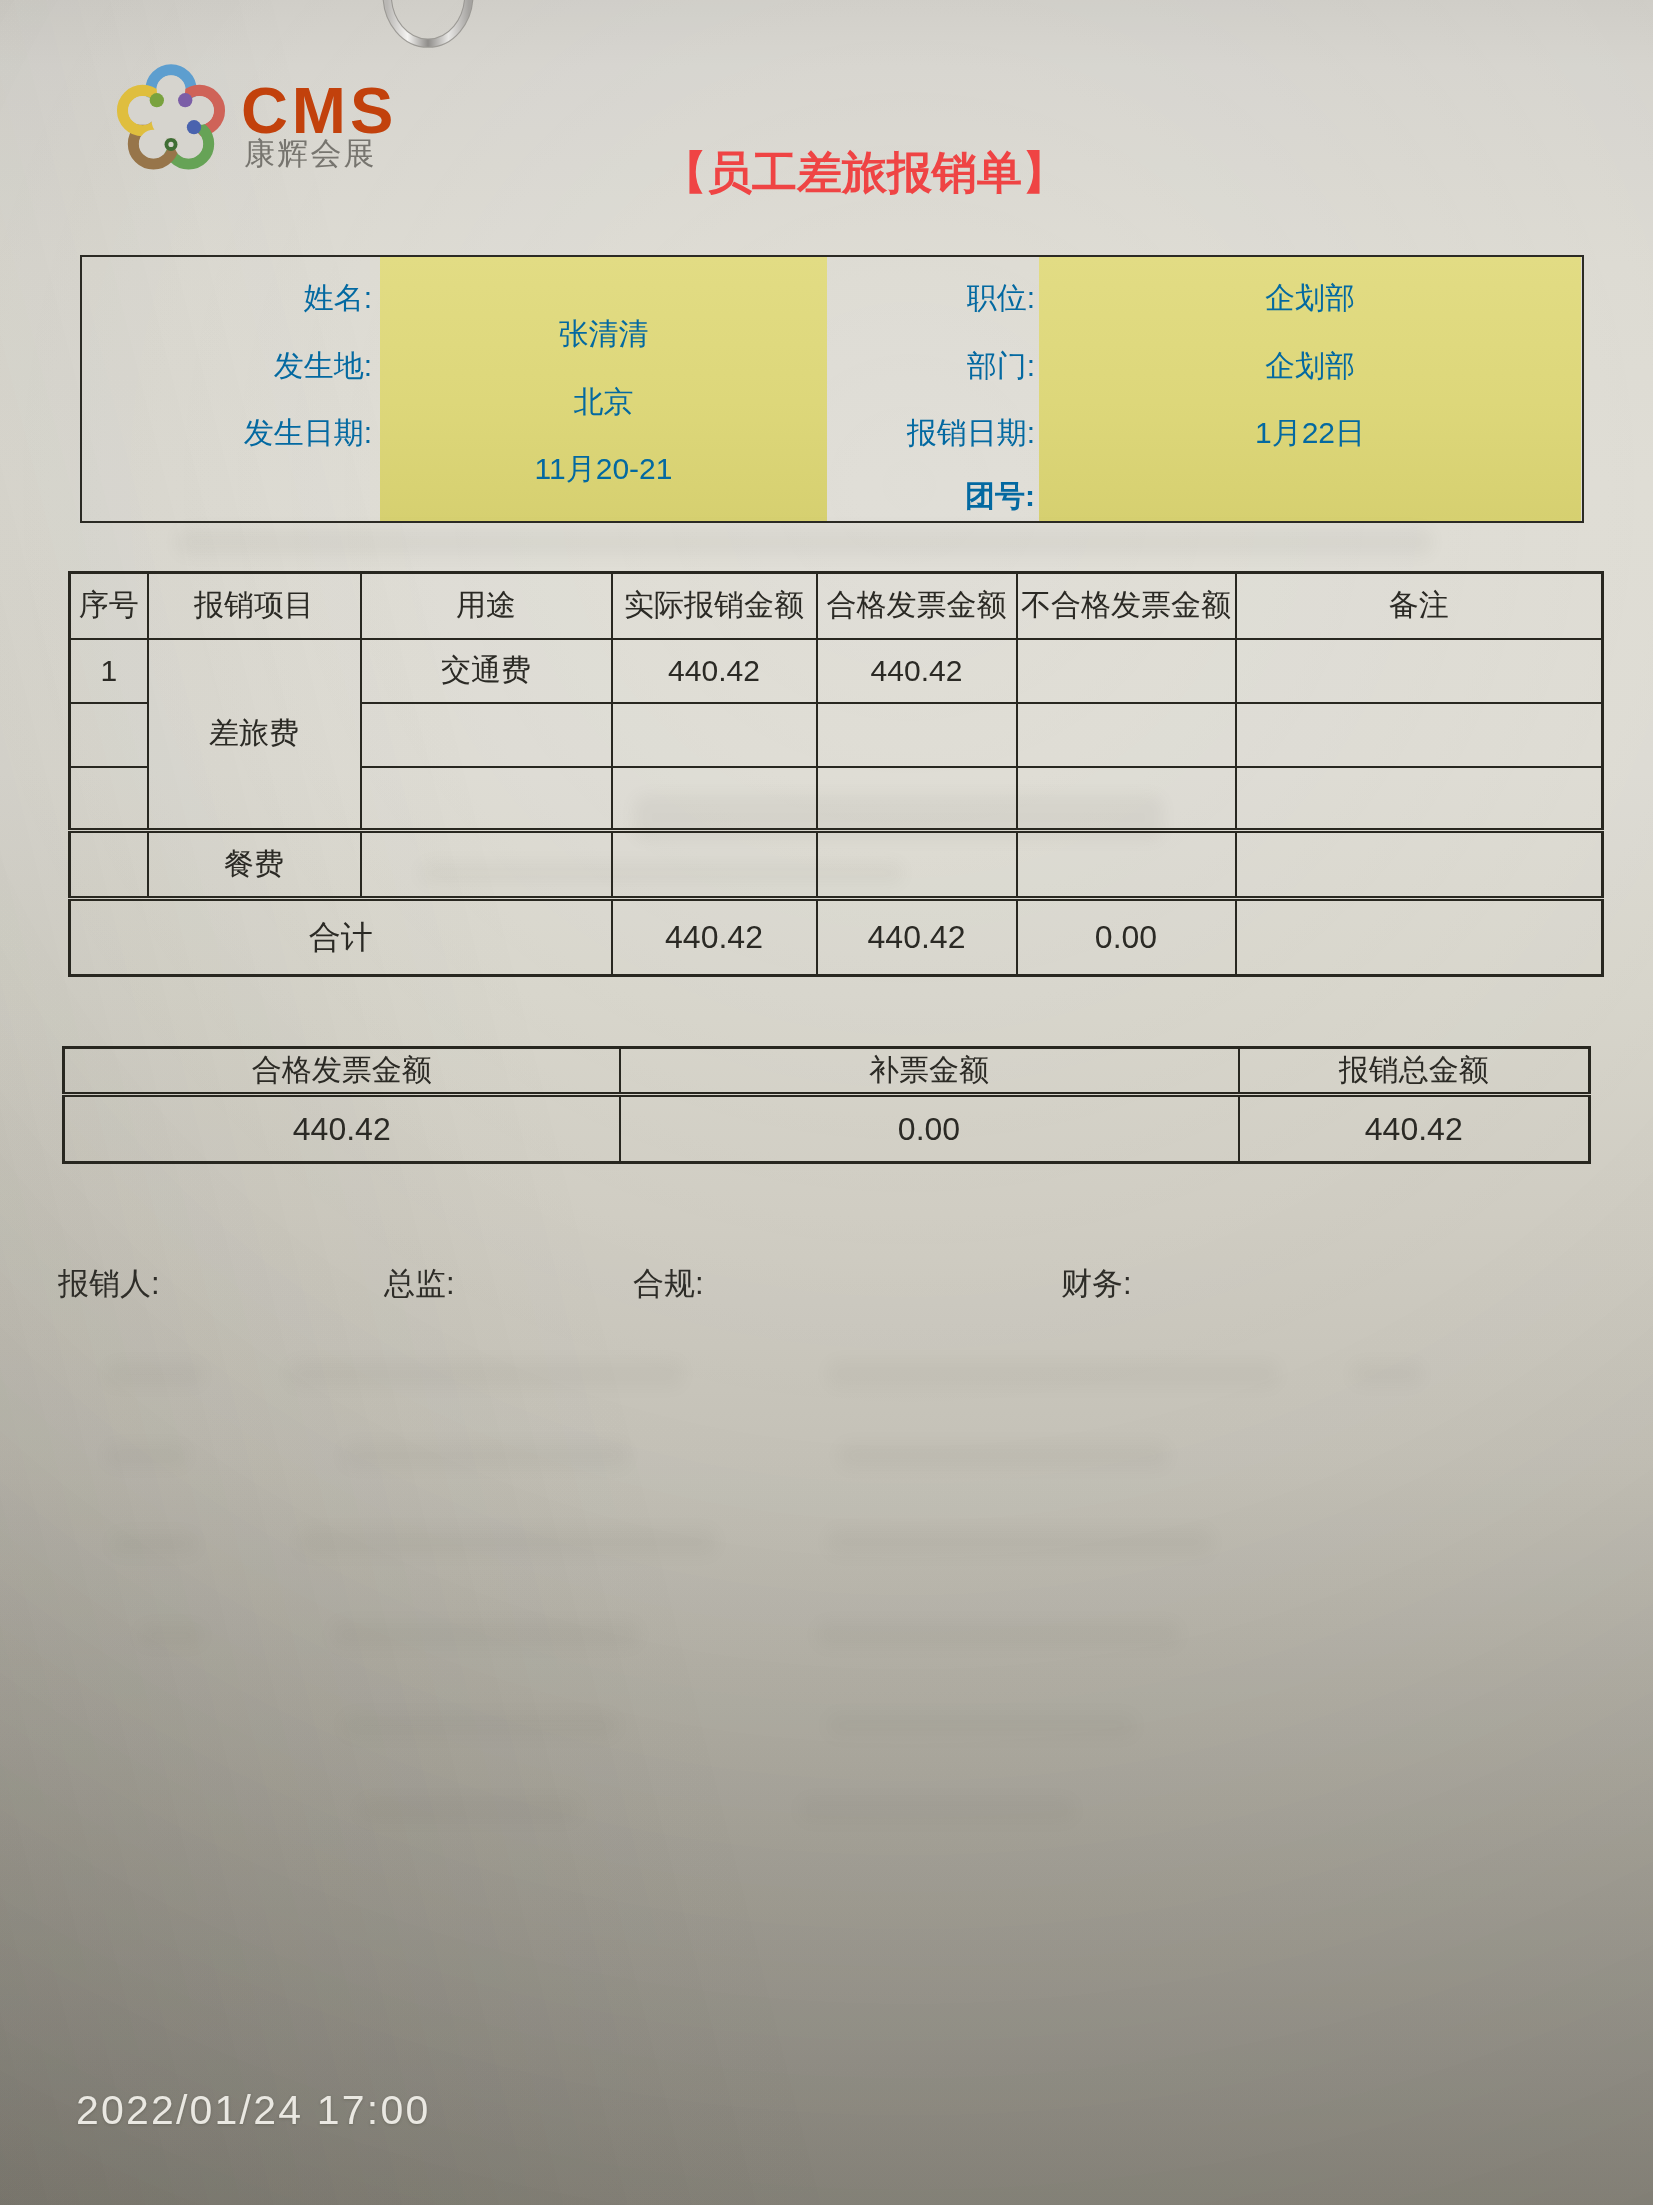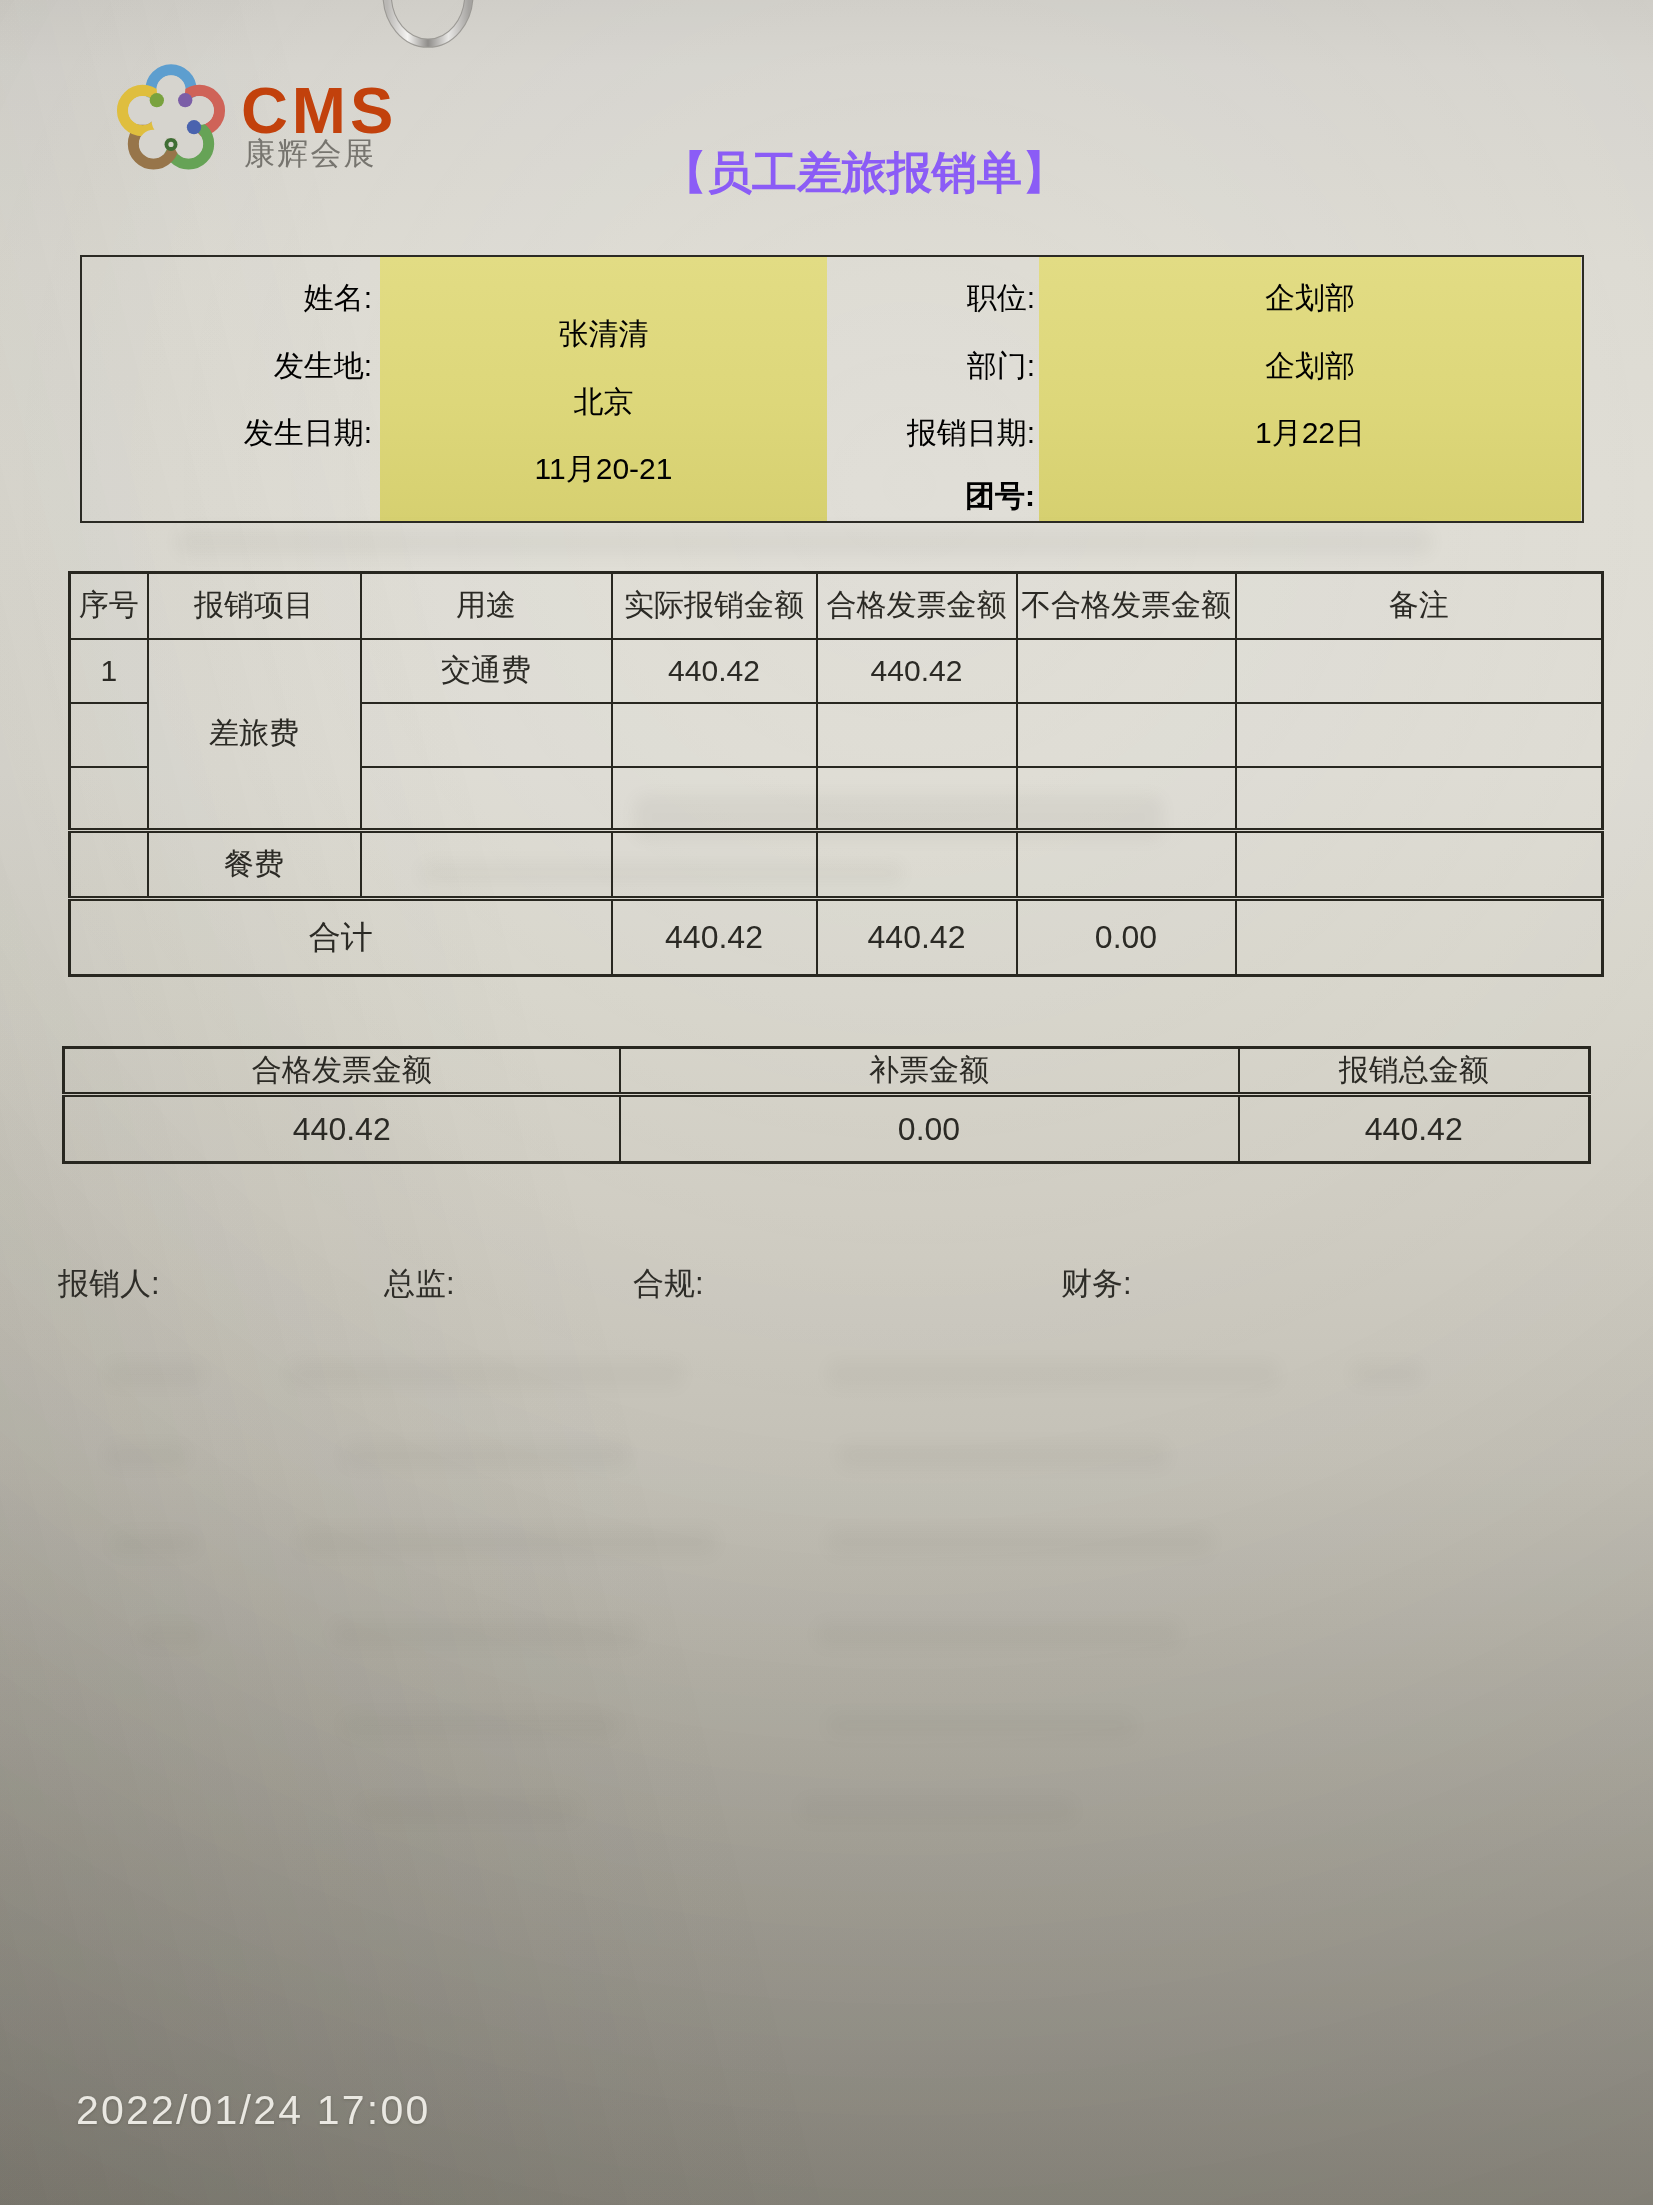--- a/index.html
+++ b/index.html
@@ -11,27 +11,27 @@
       linear-gradient(76deg, rgba(35,33,26,0.10) 0%, rgba(0,0,0,0) 38%),
       linear-gradient(180deg,#cfcdc7 0%,#d6d4ce 3%,#dcdad2 12%,#dedcd4 22%,#dddbd3 35%,#d7d5cb 45%,#cfccc2 55%,#c4c1b7 66%,#b3b0a6 76%,#a3a096 86%,#96938a 94%,#8c897f 100%);
   }
   .abs{position:absolute;}
   
   .ring-wrap{left:370px;top:0;width:116px;height:51px;overflow:hidden;}
   
   .brand-cms{left:241px;top:73px;font-size:65px;font-weight:bold;color:#c2410c;letter-spacing:3.9px;}
   .brand-cn{left:244px;top:133px;font-size:31px;color:#77756f;letter-spacing:2.2px;}
   
-  .doc-title{left:641px;top:143px;width:447px;text-align:center;font-size:45px;font-weight:bold;color:#8b5cf6;}
+  .doc-title{left:641px;top:143px;width:447px;text-align:center;font-size:45px;font-weight:bold;color:#ef4444;}
   
   .info-box{left:80px;top:255px;width:1504px;height:268px;border:2.8px solid #2b2a24;box-sizing:border-box;}
   .yellowband{position:absolute;top:0;bottom:0;background:linear-gradient(180deg,#e2dc84 0%,#ddd77a 55%,#d6d070 100%);}
   .yb1{left:298px;width:447px;}
   .yb2{left:957px;width:542px;}
-  .iline{position:absolute;height:44px;line-height:44px;font-size:30px;color:#000000;}
+  .iline{position:absolute;height:44px;line-height:44px;font-size:30px;color:#0369a1;}
   .ilab{text-align:right;width:210px;}
   .ival{text-align:center;}
   .v1{left:298px;width:447px;margin-top:36px;}
   .v2{left:957px;width:542px;}
   
   table{border-collapse:collapse;table-layout:fixed;}
   .exp-table{left:68px;top:571px;}
   .exp-table table{width:1533px;border:3.9px solid #282720;}
   .exp-table td,.exp-table th{border:2.2px solid #282720;text-align:center;vertical-align:middle;
       font-size:30px;font-weight:normal;color:#2b2a25;padding:0;overflow:hidden;}

